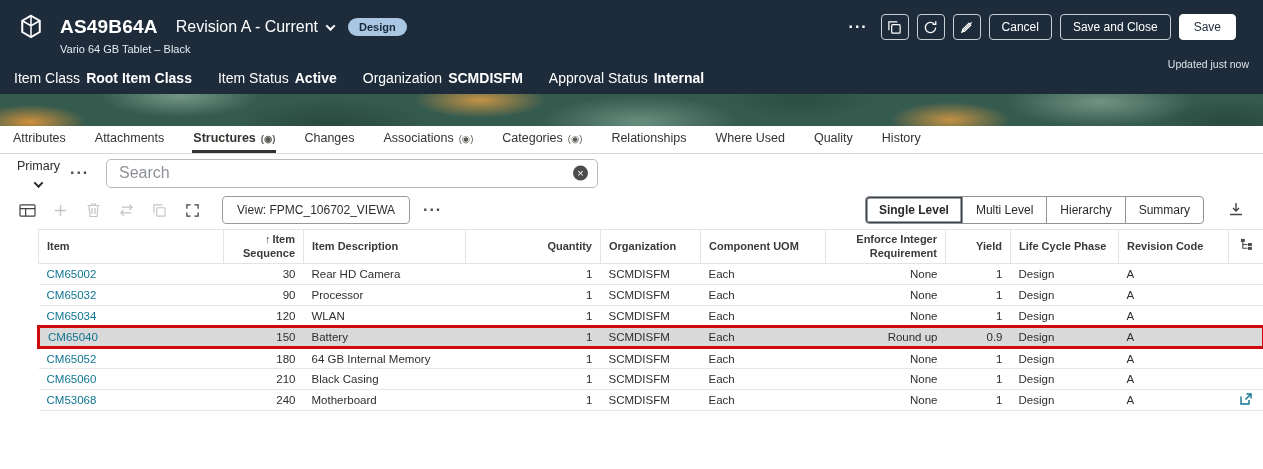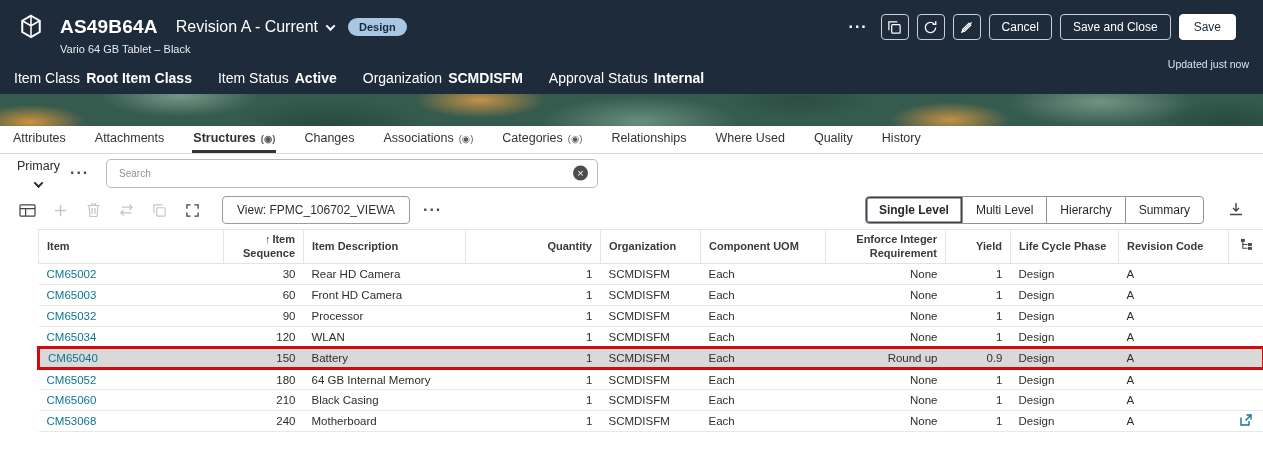--- a/index.html
+++ b/index.html
@@ -48,21 +48,21 @@
   
   .tabbar { position:absolute; top:126px; left:0; right:0; height:28px; background:#fff; border-bottom:1px solid #d8d8d8; display:flex; padding:0 12px; gap:27px; }
   .tab { background:none; border:none; font-size:12.5px; color:#35332f; display:flex; align-items:center; gap:5px; padding:0 1px; border-bottom:3px solid transparent; cursor:pointer; height:100%; white-space:nowrap; }
   .tab.active { font-weight:bold; border-bottom-color:#35332f; }
   .tab-marker { font-size:9.5px; color:#5c5a56; }
 
   
   .filter-row { position:absolute; top:155px; left:0; right:0; height:36px; display:flex; align-items:center; padding:0 12px; }
   .primary-dd { display:flex; align-items:center; gap:8px; background:none; border:none; font-size:12.5px; color:#2e2d2b; cursor:pointer; padding:4px 5px;flex-direction:column; }
   .search { position:relative; margin-left:12px; width:492px; height:29px; border:1px solid #b7babd; border-radius:5px; background:#fff; }
-  .search input { width:100%; height:100%; border:none; outline:none; background:none; padding:0 34px 0 12px; font-size:10px; color:#333; }
+  .search input { width:100%; height:100%; border:none; outline:none; background:none; padding:0 34px 0 12px; font-size:16px; color:#333; }
   .search input::placeholder { color:#8e9296; }
   .clear { position:absolute; right:9px; top:50%; transform:translateY(-50%); width:15px; height:15px; border-radius:50%; background:#4c4c4c; color:#fff; border:none; font-size:11px; line-height:1; display:flex; align-items:center; justify-content:center; cursor:pointer; padding:0; }
 
   
   .toolbar { position:absolute; top:191px; left:0; right:0; height:38px; display:flex; align-items:center; padding:0 14px; }
   .tb-icon { width:27px; height:26px; border:none; background:none; display:flex; align-items:center; justify-content:center; cursor:pointer; padding:0; color:#444; margin-right:6px; }
   .tb-icon.disabled { color:#c4c4c4; cursor:default; }
   .view-btn { margin-left:10px; border:1px solid #999c9f; border-radius:4px; background:#fff; font-size:12px; color:#2e2e2e; padding:6px 14px; cursor:pointer; white-space:nowrap; }
   .toolbar-right { margin-left:auto; display:flex; align-items:flex-start; gap:18px; }
   .levels { display:flex; }
@@ -288,33 +288,20 @@
             <td class="cell align-right">1</td>
             <td class="cell align-left">SCMDISFM</td>
             <td class="cell align-left">Each</td>
             <td class="cell align-right">None</td>
             <td class="cell align-right">1</td>
             <td class="cell align-left">Design</td>
             <td class="cell align-left">A</td>
             <td class="cell icon-col"></td>
           </tr>
           <tr>
-            <td class="cell align-left"><span class="link">CM65003</span></td>
-            <td class="cell align-right">60</td>
-            <td class="cell align-left">Front HD Camera</td>
-            <td class="cell align-right">1</td>
-            <td class="cell align-left">SCMDISFM</td>
-            <td class="cell align-left">Each</td>
-            <td class="cell align-right">None</td>
-            <td class="cell align-right">1</td>
-            <td class="cell align-left">Design</td>
-            <td class="cell align-left">A</td>
-            <td class="cell icon-col"></td>
-          </tr>
-          <tr>
             <td class="cell align-left"><span class="link">CM65032</span></td>
             <td class="cell align-right">90</td>
             <td class="cell align-left">Processor</td>
             <td class="cell align-right">1</td>
             <td class="cell align-left">SCMDISFM</td>
             <td class="cell align-left">Each</td>
             <td class="cell align-right">None</td>
             <td class="cell align-right">1</td>
             <td class="cell align-left">Design</td>
             <td class="cell align-left">A</td>

